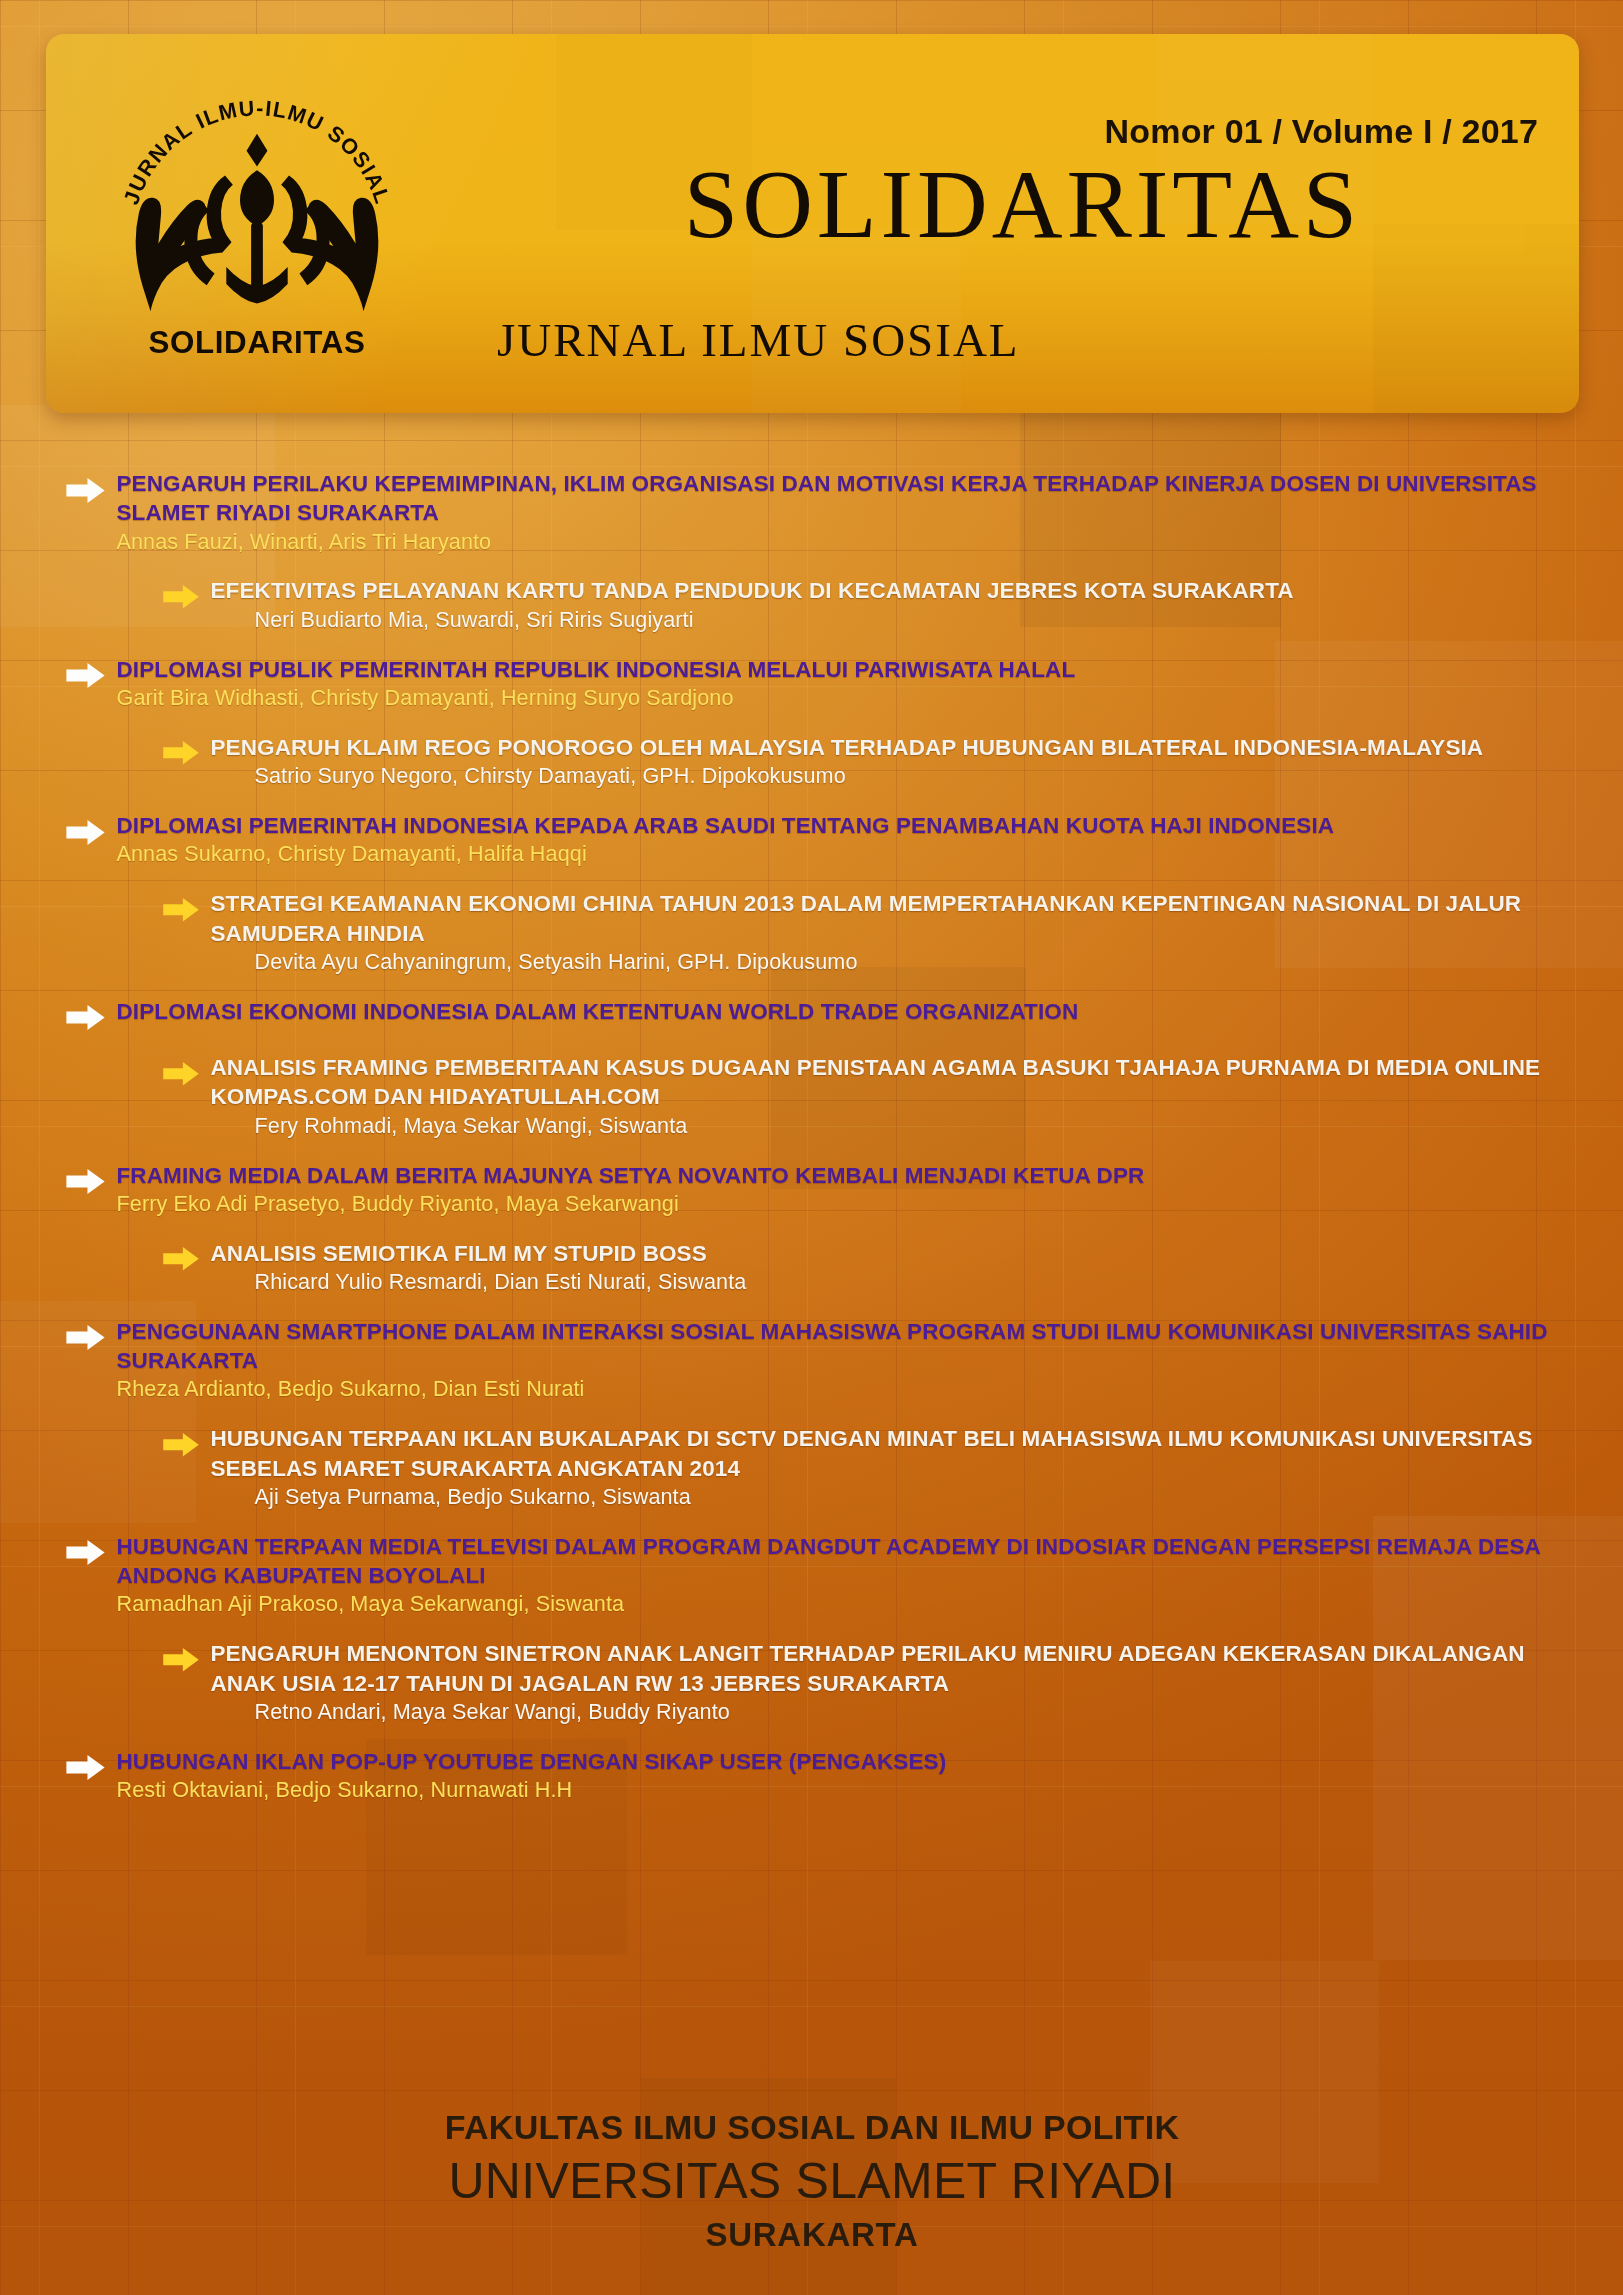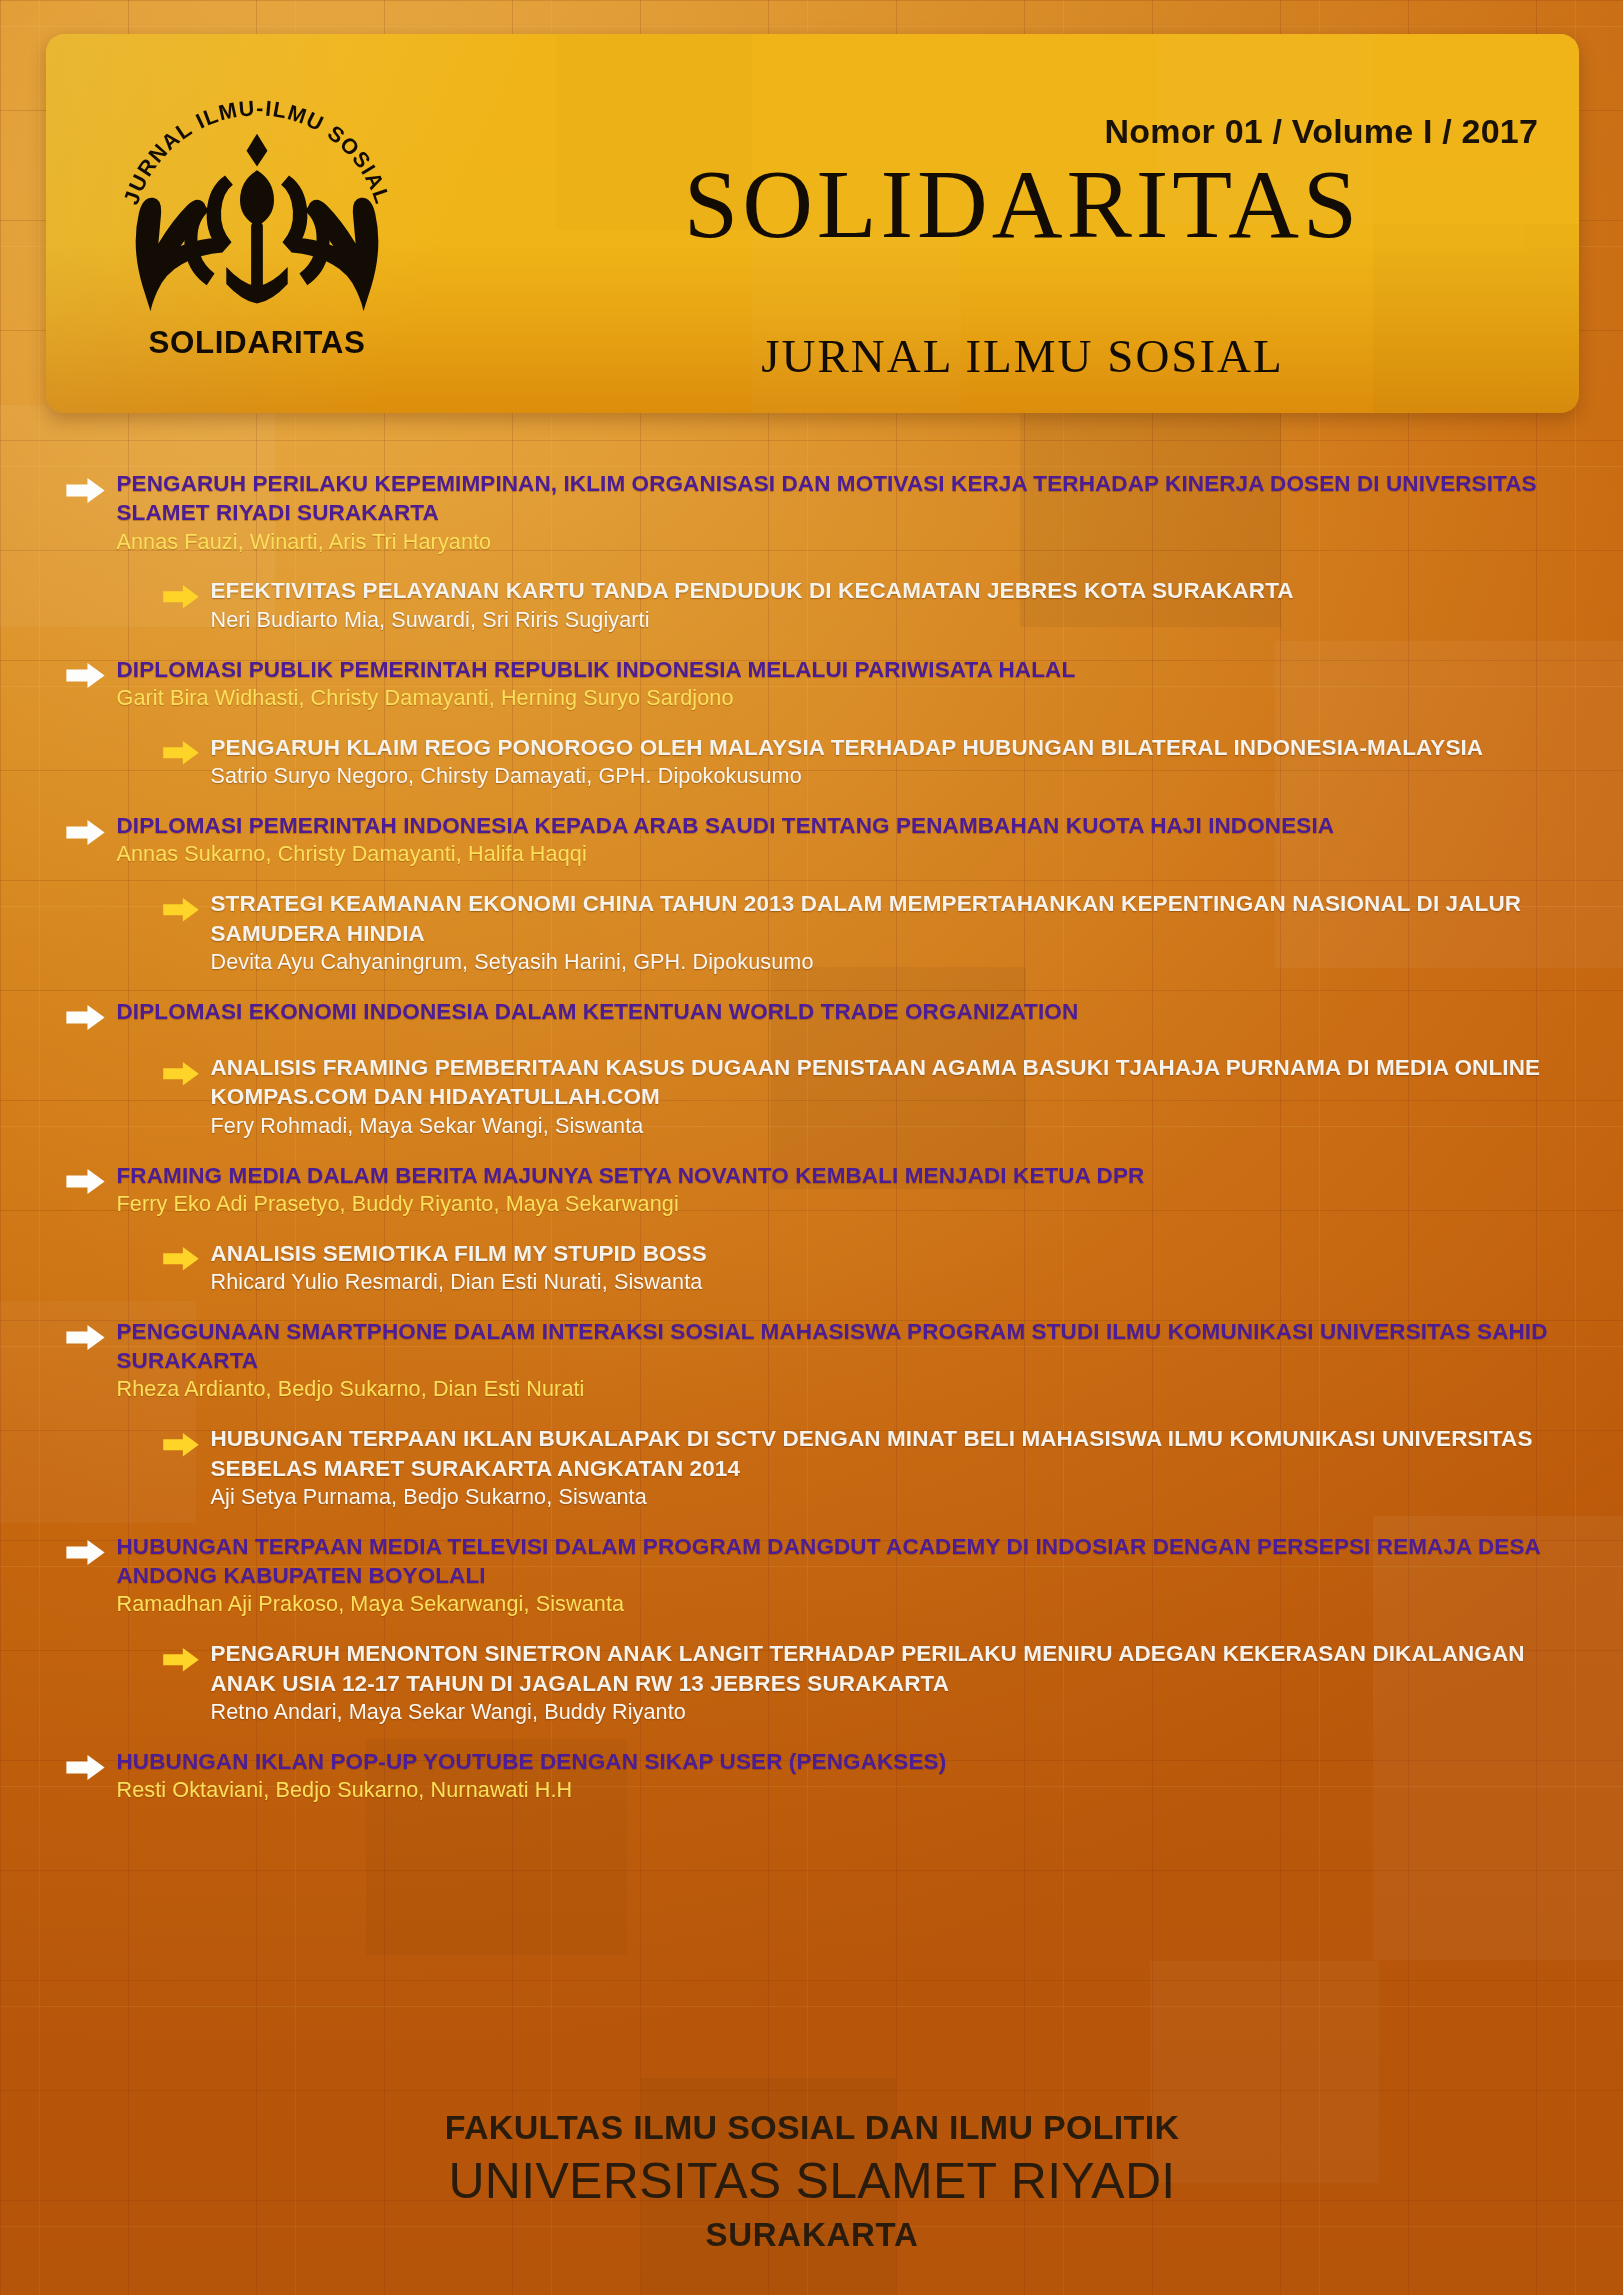--- a/index.html
+++ b/index.html
@@ -93,22 +93,21 @@
     font-family: "Liberation Serif", serif;
     font-size: 98px;
     line-height: 1.0;
     letter-spacing: 3.9px;
     color: #120c05;
   }
   .journal-sub {
     position: absolute;
     left: 451px;
     right: 31px;
-    top: 295px;
-    text-align: center;
+    top: 279px;
     font-family: "Liberation Serif", serif;
     font-size: 47px;
     letter-spacing: 2px;
     color: #120c05;
   }
 
   
   .logo {
     position: absolute;
     left: 51px;
@@ -151,21 +150,21 @@
     letter-spacing: 0.1px;
   }
   .entry-authors {
     font-size: 21.6px;
     line-height: 1.30;
     letter-spacing: 0.1px;
   }
   .lvl1 .entry-title  { color: #4c1d95; text-shadow: 0 0.7px 0.7px rgba(110,50,0,.35); }
   .lvl1 .entry-authors{ color: #fde05a; text-shadow: 0 0.7px 0.7px rgba(110,50,0,.35); }
   .lvl2 .entry-title  { color: #f6f2ec; text-shadow: 0 0.7px 1.3px rgba(90,40,0,.45); }
-  .lvl2 .entry-authors{ color: #fbf8f2; text-shadow: 0 0.7px 1.3px rgba(90,40,0,.45); }
+  .lvl2 .entry-authors{ color: #fbf8f2; text-shadow: 0 0.7px 1.3px rgba(90,40,0,.45); margin-left: 44px; }
 
   .sp-a { height: 17px; }
 
   
   .footer {
     position: absolute;
     left: 0; right: 0;
     bottom: 41px;
     text-align: center;
     color: #2a1c0c;

